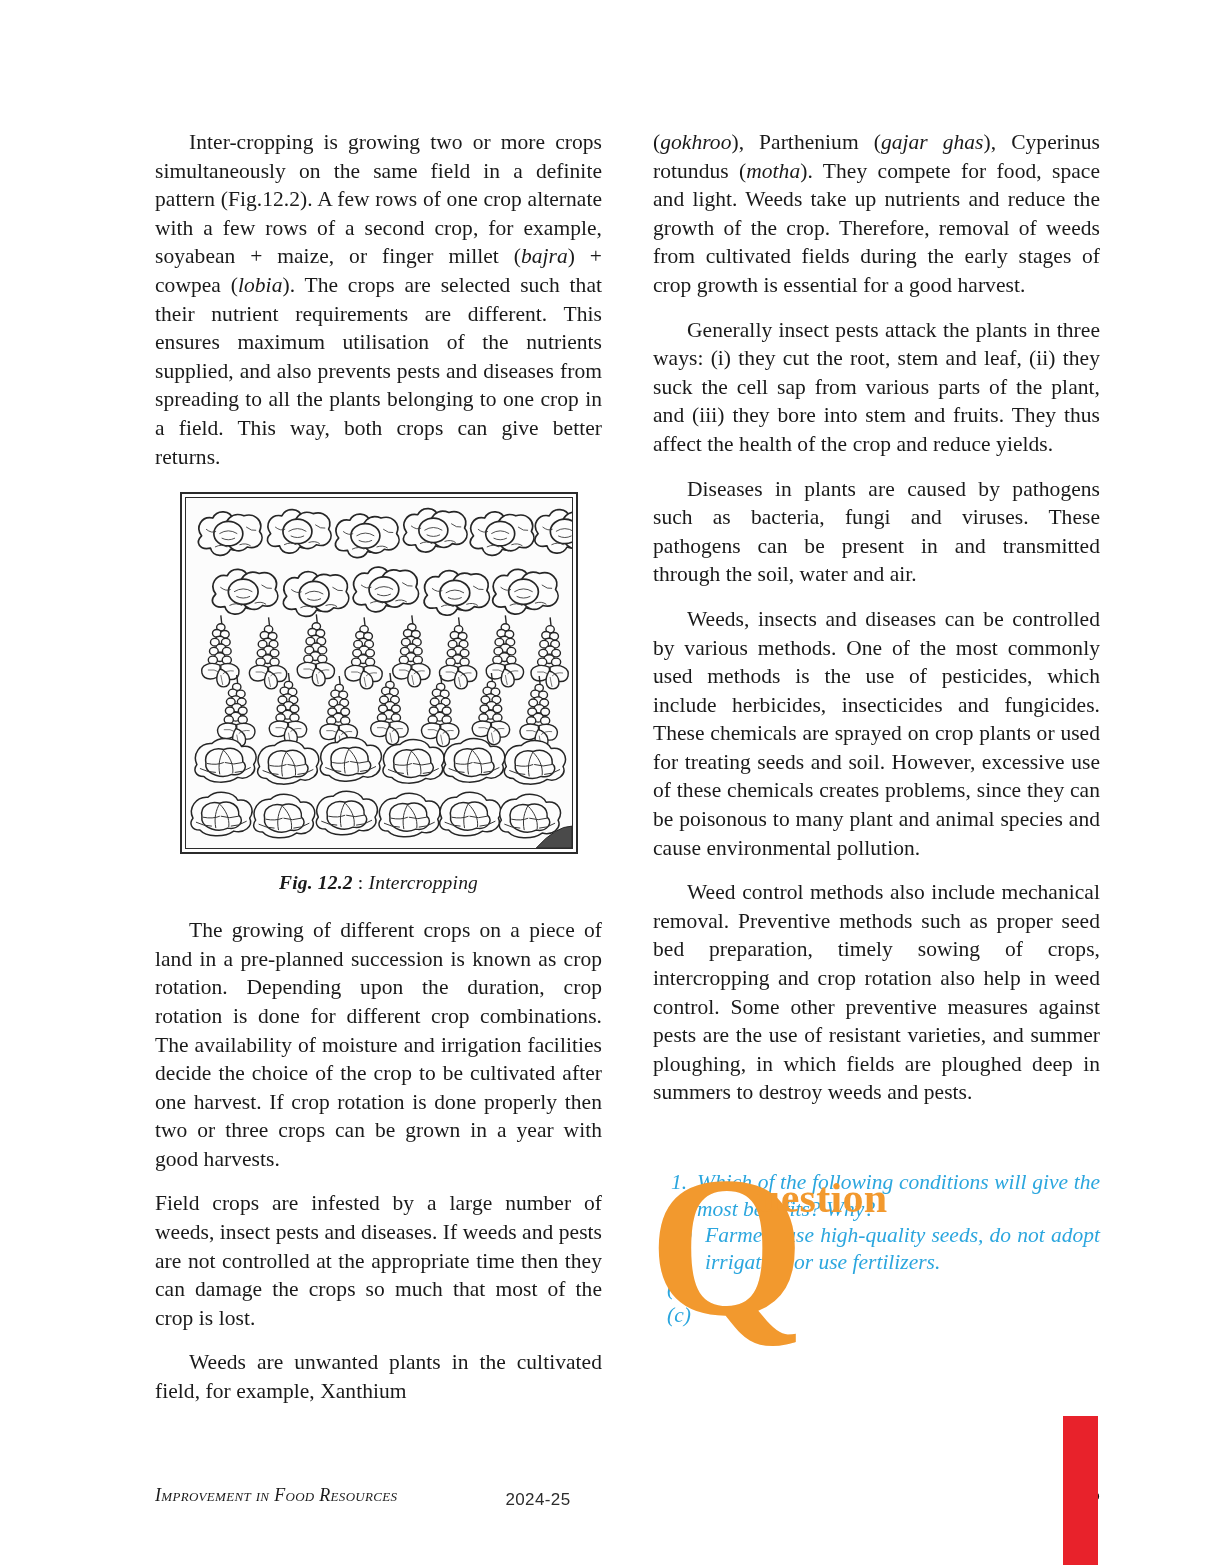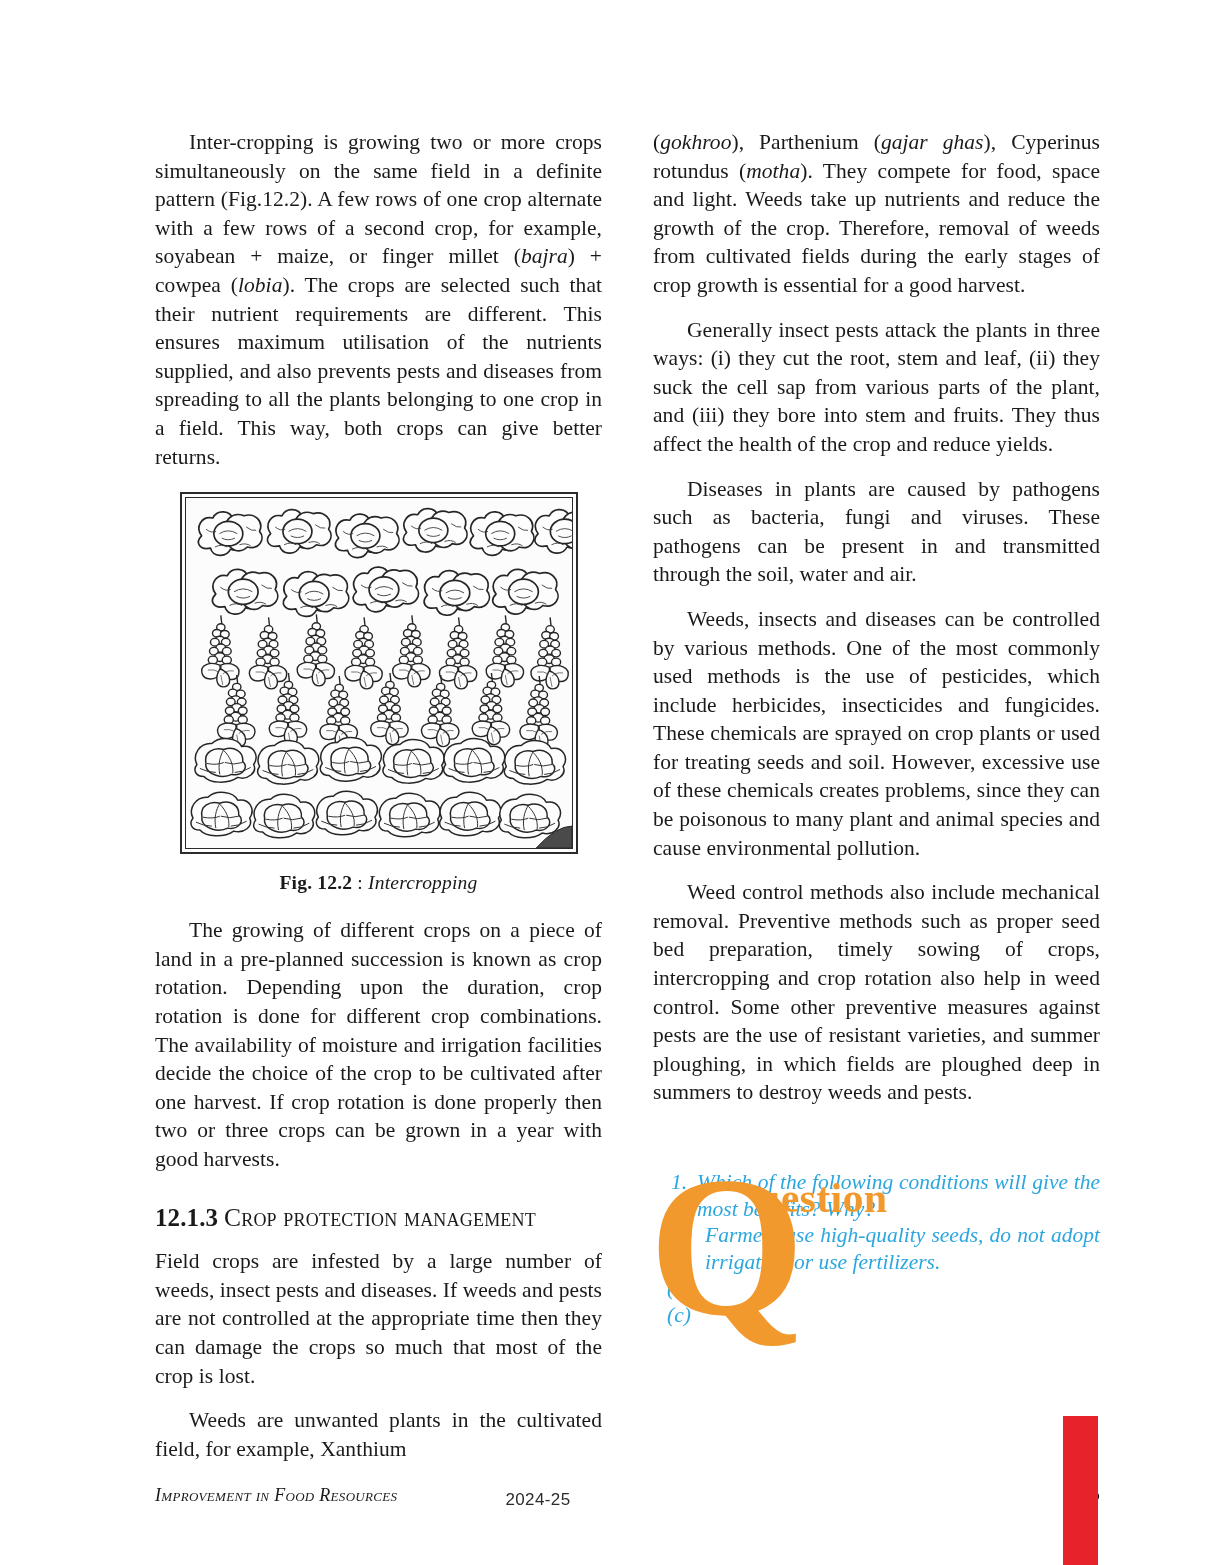--- a/index.html
+++ b/index.html
@@ -71,21 +71,21 @@
     border: 1px solid #2b2b2b;
     box-sizing: border-box;
     background: #fcfcfc;
     overflow: hidden;
   }
   .fig-caption {
     margin-top: 18px;
     font-size: 19.5px;
     letter-spacing: 0.2px;
   }
-  .fig-caption b { }
+  .fig-caption b { font-style: italic; }
   .fig-caption .cap-text { font-style: italic; }
 
   
   h2.section-head {
     margin: 30px 0 14px 0;
     font-weight: bold;
     font-size: 23px;
     letter-spacing: 0.1px;
     line-height: 1.15;
   }
@@ -348,24 +348,20 @@
         </div>
         <div class="fig-caption">
           <b>Fig. 12.2</b><span> : </span><span class="cap-text">Intercropping</span>
         </div>
       </div>
 
       <p class="para" style="margin-top:22px;">
         <span>The growing of different crops on a piece of land in a pre-planned succession is known as crop rotation. Depending upon the duration, crop rotation is done for different crop combinations. The availability of moisture and irrigation facilities decide the choice of the crop to be cultivated after one harvest. If crop rotation is done properly then two or three crops can be grown in a year with good harvests.</span>
       </p>
 
-      <h2 class="section-head">
-        <span class="num">12.1.3</span>
-        <span class="title">Crop protection management</span>
-      </h2>
 
       <p class="para noindent">
         <span>Field crops are infested by a large number of weeds, insect pests and diseases. If weeds and pests are not controlled at the appropriate time then they can damage the crops so much that most of the crop is lost.</span>
       </p>
 
       <p class="para">
         <span>Weeds are unwanted plants in the cultivated field, for example, Xanthium</span>
       </p>
 
     </div>

